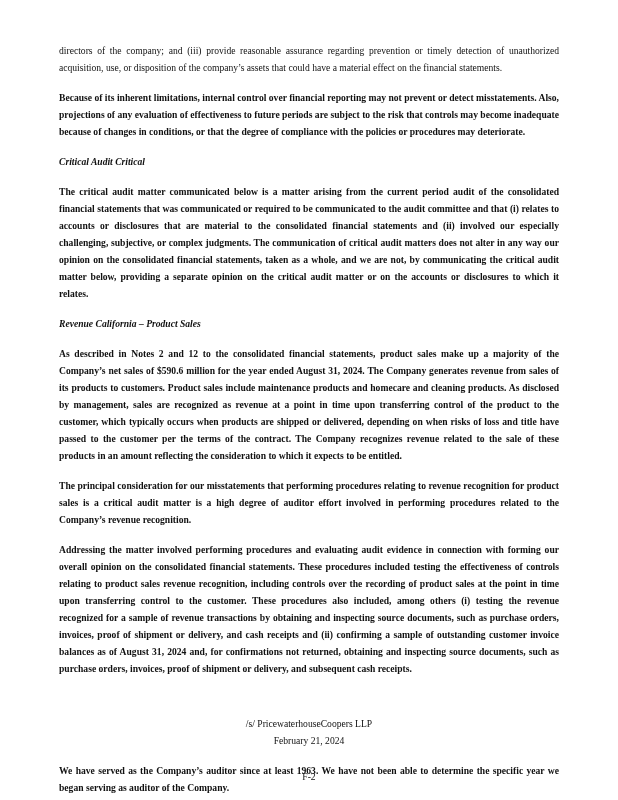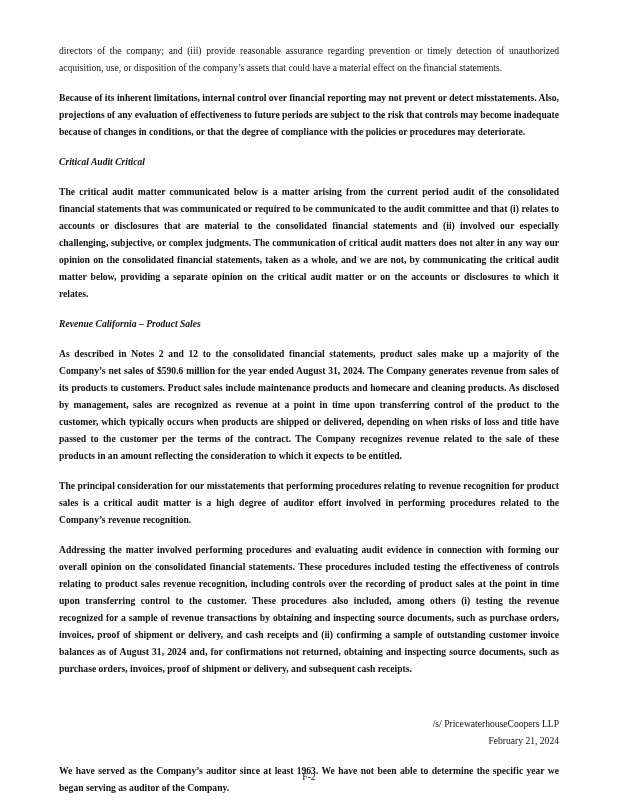--- a/index.html
+++ b/index.html
@@ -7,21 +7,21 @@
     width: 618px; height: 800px; position: relative; overflow: hidden;
     font-family: "Liberation Serif", serif; color: #111;
   }
   .page { position: absolute; left: 59px; top: 42px; width: 500px; }
   p {
     margin: 0; font-size: 9.6px; line-height: 17px; text-align: justify;
   }
   .gap { margin-top: 13px; font-weight: bold; }
   .heading { font-weight: bold; font-style: italic; }
   .subheading { font-style: italic; }
-  .sig { text-align: right; }
+  .sig { text-align: center; }
   .footer {
     position: absolute; left: 0; width: 618px; top: 771px;
     text-align: center; font-size: 9.6px;
   }
 </style>
 </head>
 <body>
 
 <div class="page">
   <p>directors of the company; and (iii) provide reasonable assurance regarding prevention or timely detection of unauthorized acquisition, use, or disposition of the company’s assets that could have a material effect on the financial statements.</p>

